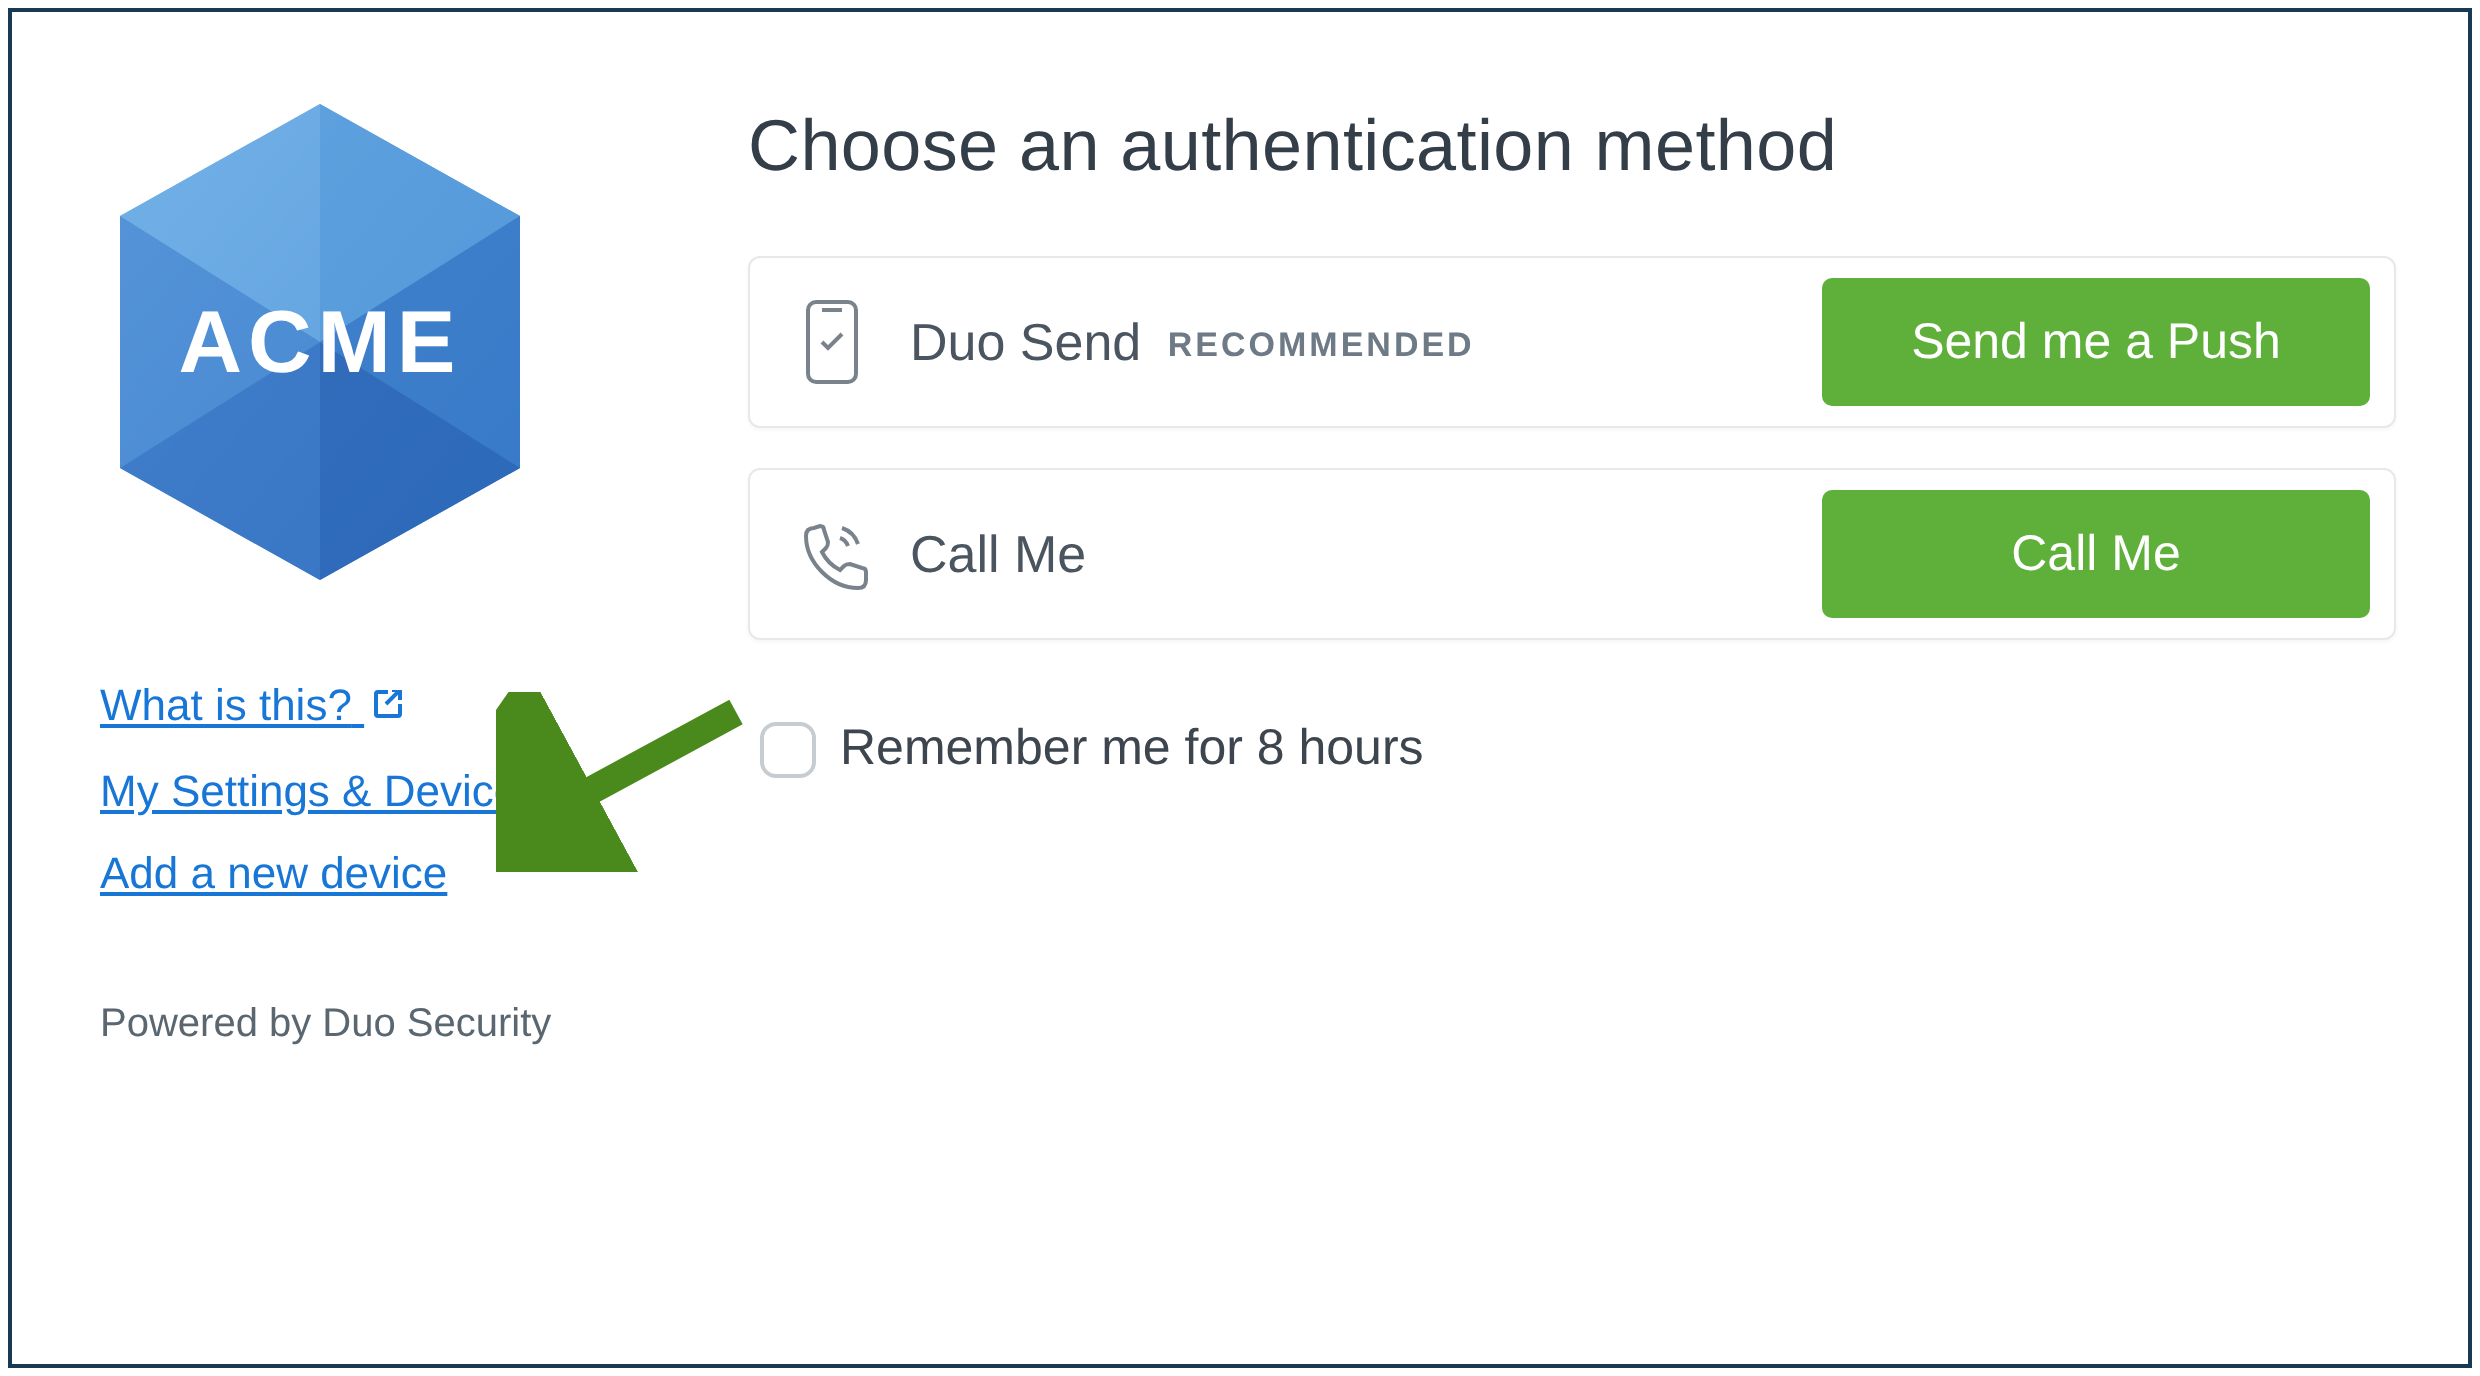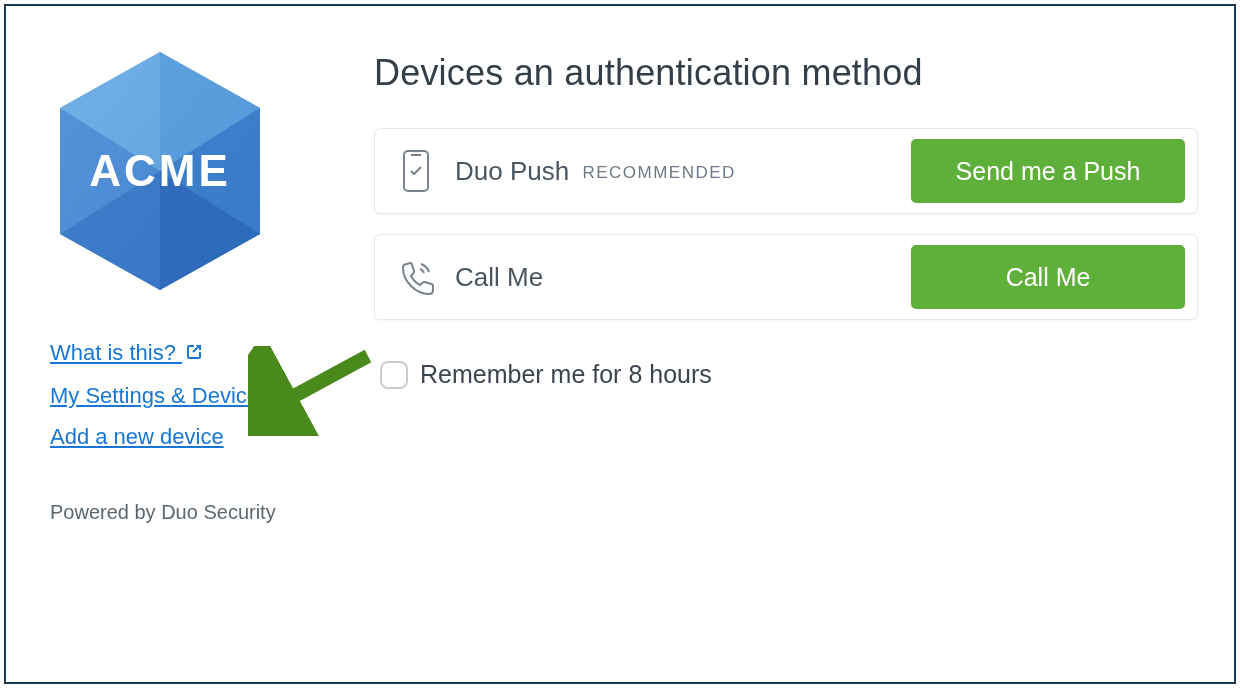--- a/index.html
+++ b/index.html
@@ -83,20 +83,21 @@
       flex: 1;
       font-size: 26px;
       color: #4a5560;
     }
     .recommended {
       font-size: 17px;
       color: #6e7a86;
       letter-spacing: 1.5px;
       margin-left: 6px;
       vertical-align: 2px;
+      font-weight: bold;
     }
     .method-button {
       background: #5fb03a;
       color: #fff;
       border: none;
       border-radius: 5px;
       font-size: 25px;
       padding: 0 24px;
       height: 64px;
       min-width: 274px;
@@ -163,32 +164,32 @@
         </span>
       </a>
       <a href="#">My Settings &amp; Devices</a>
       <a href="#">Add a new device</a>
     </div>
 
     <div class="powered">Powered by Duo Security</div>
   </div>
 
   <div class="main">
-    <h1 class="heading">Devices an authentication method</h1>
+    <h1 class="heading">Choose an authentication method</h1>
 
     <div class="method-row">
       <span class="method-icon">
         <svg width="28" height="44" viewBox="0 0 28 44">
             <rect x="2" y="2" width="24" height="40" rx="4" fill="none" stroke="#7a838c" stroke-width="2"></rect>
             <line x1="9" y1="6" x2="19" y2="6" stroke="#7a838c" stroke-width="2"></line>
             <path d="M9 22 l3 3 l7 -7" fill="none" stroke="#7a838c" stroke-width="2"></path>
           </svg>
       </span>
       <span class="method-label">
-        <span>Duo Push</span>
+        <span>Duo Send</span>
         <span class="recommended">RECOMMENDED</span>
       </span>
       <button class="method-button">Send me a Push</button>
     </div>
 
     <div class="method-row">
       <span class="method-icon">
         <svg width="38" height="38" viewBox="0 0 38 38">
             <path d="M10 6 q-4 0 -4 4 q0 10 8 18 q8 8 18 8 q4 0 4 -4 l0 -4 q0 -2 -2 -2 l-6 -2 q-2 0 -3 1 l-2 2 q-6 -3 -9 -9 l2 -2 q1 -1 1 -3 l-2 -6 q0 -2 -2 -2 z" fill="none" stroke="#7a838c" stroke-width="2"></path>
             <path d="M24 6 q6 2 8 8" fill="none" stroke="#7a838c" stroke-width="2"></path>

